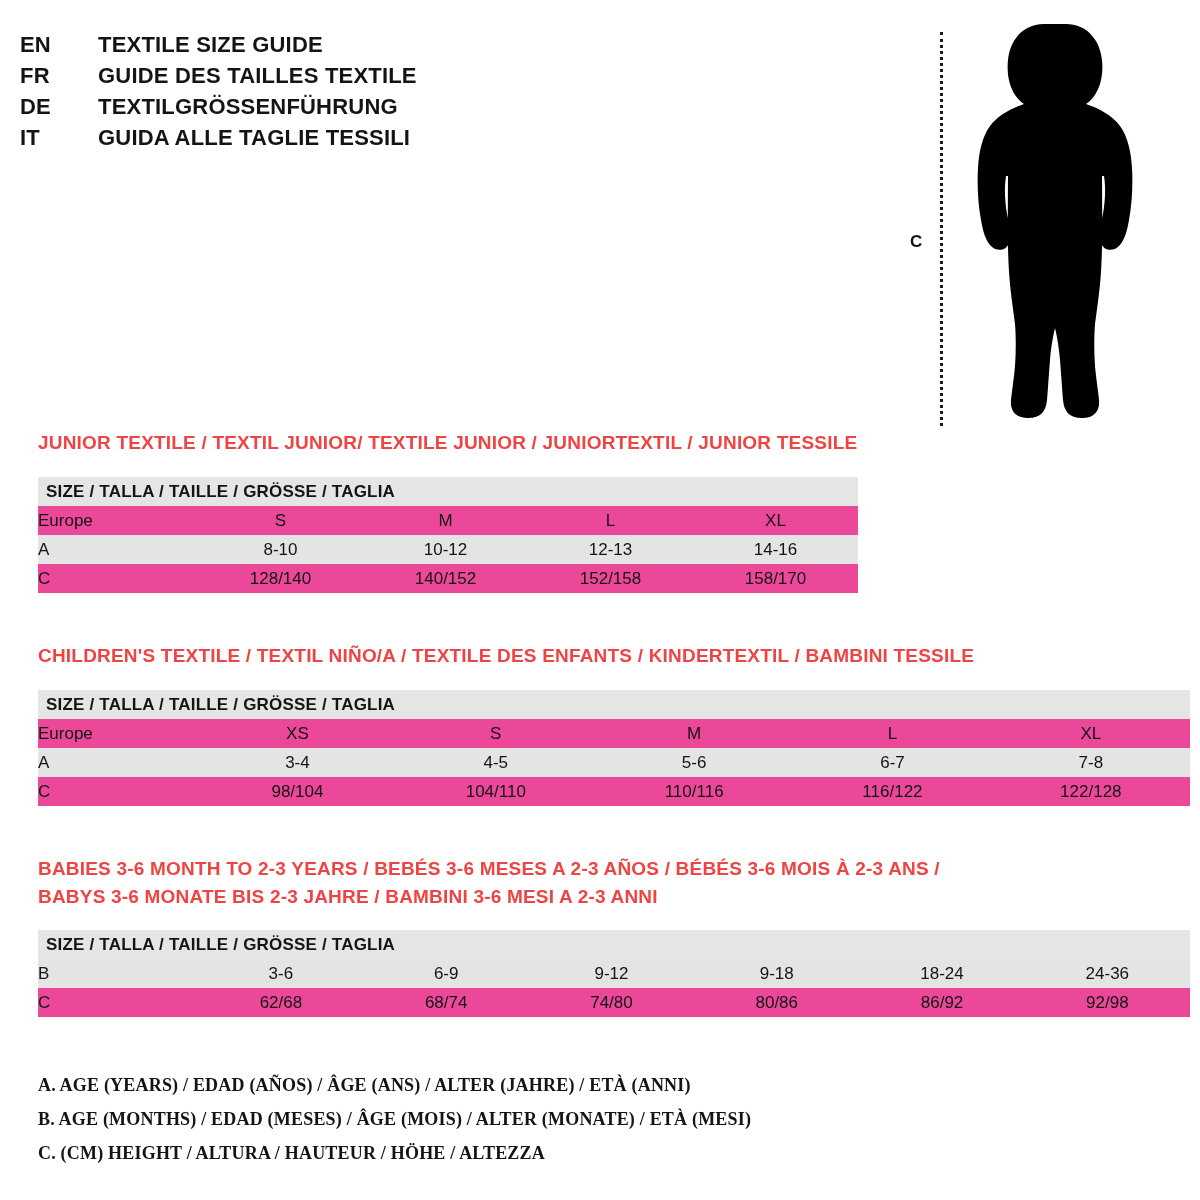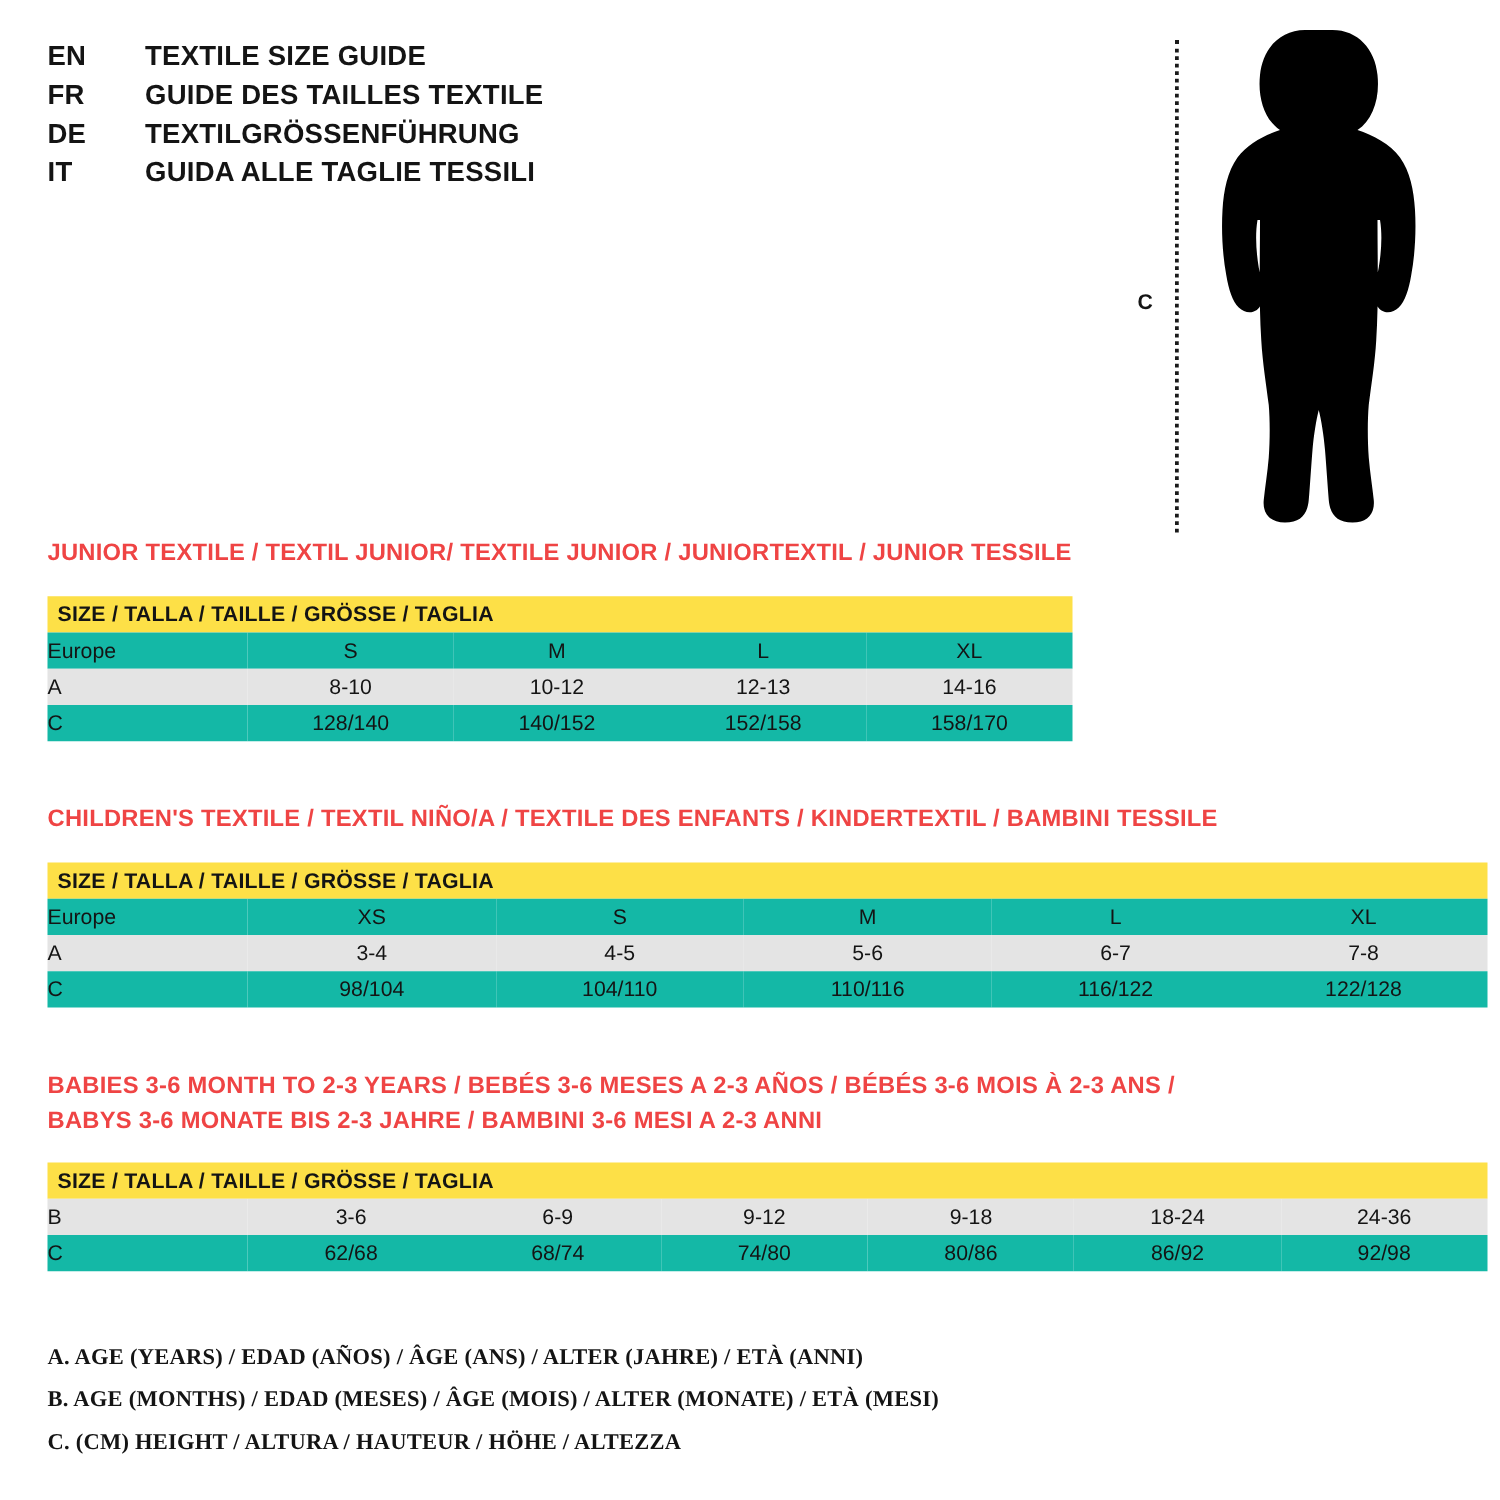--- a/index.html
+++ b/index.html
@@ -15,21 +15,21 @@
   .page {
     position: relative;
     width: 1200px;
     height: 1200px;
     overflow: hidden;
   }
 
   
   .lang-block {
     position: absolute;
-    left: 38px;
+    left: 20px;
     top: 32px;
     width: 560px;
   }
   .lang-row {
     display: flex;
     align-items: baseline;
     height: 31px;
   }
   .lang-code {
     width: 78px;
@@ -96,31 +96,31 @@
     border-collapse: collapse;
     font-size: 17px;
     color: #141414;
   }
   table.size-table td {
     padding: 0;
     height: 29px;
     vertical-align: middle;
   }
   .hdr-row td {
-    background: #fde047;
+    background: #e5e5e5;
     font-weight: 700;
     letter-spacing: 0.2px;
     text-transform: uppercase;
   }
   .hdr-row td.hdr-cell {
     padding-left: 8px;
     white-space: nowrap;
   }
   .row-shade td { background: #e4e4e4; }
-  .row-plain td { background: #14b8a6; }
+  .row-plain td { background: #ec4899; }
   .lbl {
     padding-left: 8px;
     text-align: left;
     white-space: nowrap;
   }
   .val { text-align: center; }
 
   
   .footnotes {
     position: absolute;

